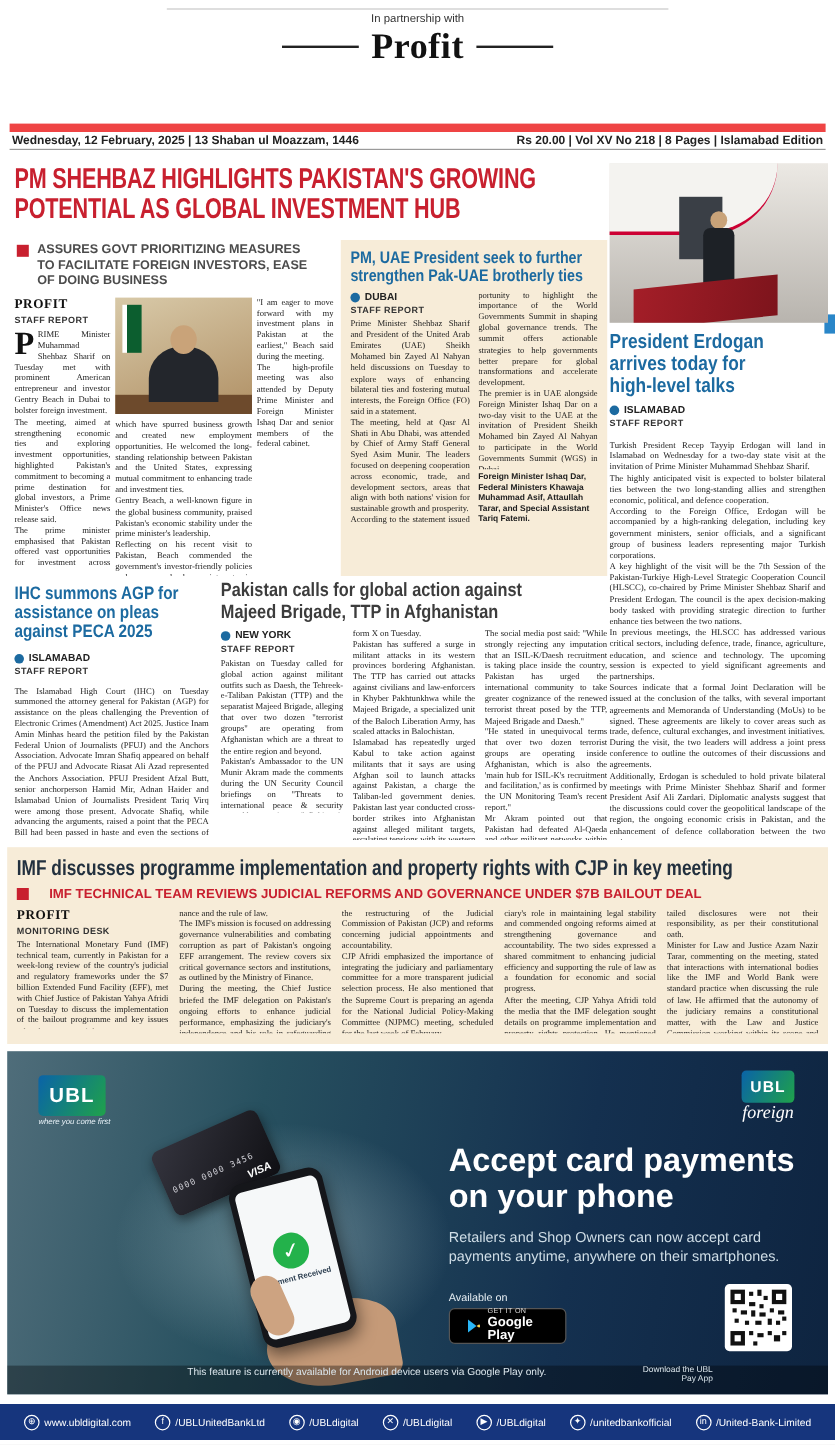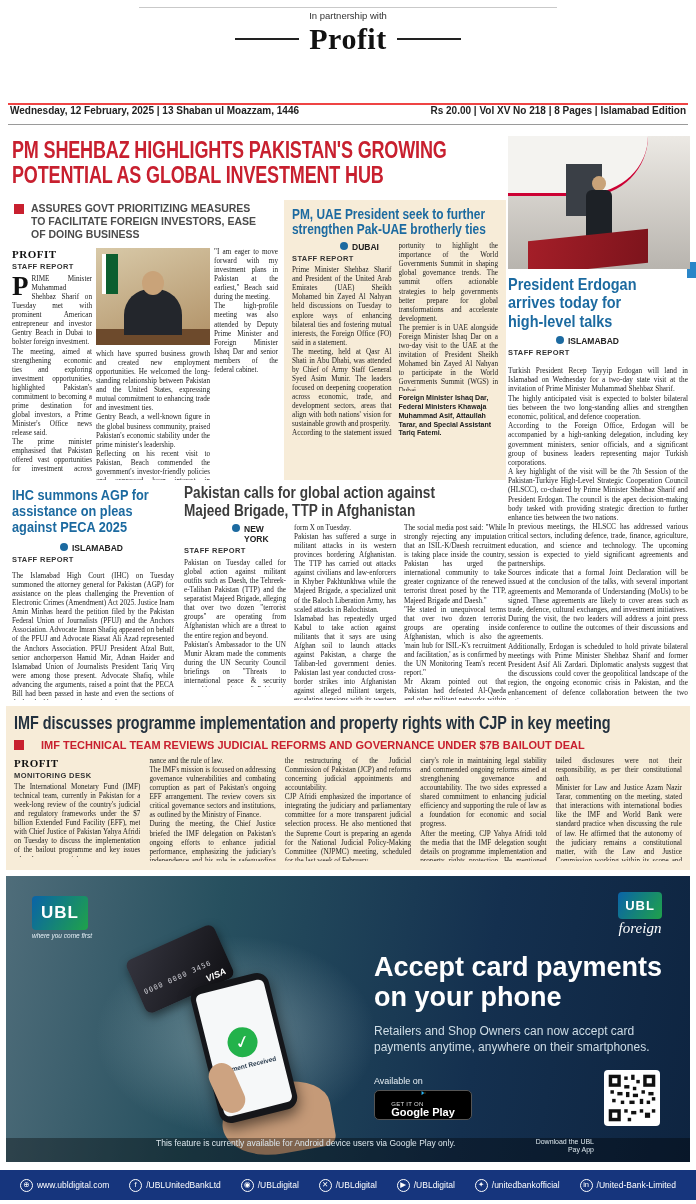--- a/index.html
+++ b/index.html
@@ -11,35 +11,35 @@
   .mast-title { font-family:"Liberation Serif", serif; font-weight:bold; font-size:46px; letter-spacing:1px; line-height:1.05; }
   .mast-pakistan { color:#111; }
   .mast-today { color:#2a86c8; background:#cfe9f7; border-left:3px solid #2a86c8; padding:0 18px 0 12px; margin-left:4px; }
   .mast-rule { width:60%; margin:3px auto 2px; border-top:1px solid #c9c9c9; }
   .partnership { font-family:"Liberation Sans", sans-serif; font-size:9.5px; color:#333; }
   .profit-row { display:flex; align-items:center; justify-content:center; gap:10px; margin-top:1px; }
   .pline { width:64px; border-top:2px solid #222; }
   .profit-logo { font-family:"Liberation Serif", serif; font-weight:bold; font-size:30px; color:#111; letter-spacing:0.5px; }
 
   
-  .datebar { position:absolute; top:103px; left:8px; right:8px; height:22px; border-top:2px solid #ef4444; border-bottom:1px solid #9a9a9a; display:flex; justify-content:space-between; font-family:"Liberation Sans", sans-serif; font-size:10px; font-weight:bold; color:#222; padding:0 2px; }
+  .datebar { position:absolute; top:103px; left:8px; right:8px; height:22px; border-top:7px solid #ef4444; border-bottom:1px solid #9a9a9a; display:flex; justify-content:space-between; align-items:center; font-family:"Liberation Sans", sans-serif; font-size:10px; font-weight:bold; color:#222; padding:0 2px; }
   .edge-marker { position:absolute; right:0; top:262px; width:9px; height:16px; background:#2a86c8; }
 
   
   .lead-headline { position:absolute; left:12px; top:137px; width:656px; transform:scaleX(0.75); transform-origin:left top; font-family:"Liberation Sans", sans-serif; font-weight:bold; font-size:24px; line-height:1.05; color:#c8202f; white-space:pre-line; letter-spacing:-0.2px; }
   .headline-blue { font-family:"Liberation Sans", sans-serif; font-weight:bold; color:#1c6aa0; transform:scaleX(0.85); transform-origin:left top; white-space:pre-line; line-height:1.08; }
   .headline-dark { font-family:"Liberation Sans", sans-serif; font-weight:bold; color:#3c3c3c; transform:scaleX(0.85); transform-origin:left top; white-space:pre-line; line-height:1.1; }
 
   .lead-subhead { position:absolute; left:14px; top:202px; width:252px; display:flex; gap:7px; font-family:"Liberation Sans", sans-serif; font-size:10.5px; font-weight:bold; color:#4c4c4c; line-height:1.22; }
   .red-square { width:10px; height:10px; background:#c8202f; flex:none; margin-top:2px; }
 
   
   .tag-profit { font-family:"Liberation Serif", serif; font-weight:bold; font-size:11px; letter-spacing:0.5px; color:#111; }
   .byline { font-family:"Liberation Sans", sans-serif; font-weight:bold; font-size:7.5px; letter-spacing:0.4px; color:#333; margin-top:2px; }
-  .dateline { font-family:"Liberation Sans", sans-serif; font-weight:bold; font-size:8.5px; color:#222; display:flex; align-items:flex-start; gap:4px;margin-left:48px; }
+  .dateline { font-family:"Liberation Sans", sans-serif; font-weight:bold; font-size:8.5px; color:#222; display:flex; align-items:flex-end; gap:4px; }
   .globe-dot { width:8px; height:8px; border-radius:50%; background:#1c6aa0; display:inline-block; flex:none; }
   .bodytext { font-family:"Liberation Serif", serif; font-size:7.2px; line-height:1.26; color:#1c1c1c; text-align:justify; white-space:pre-line; overflow:hidden; }
   .dropcap { float:left; font-size:27px; line-height:23px; font-weight:bold; padding-right:3px; color:#111; }
 
   
   .lead-col1 { position:absolute; left:12px; top:248px; width:80px; height:232px; }
   .lead-col1 .bodytext { height:196px; margin-top:4px; }
   .pm-photo { position:absolute; left:96px; top:248px; width:114px; height:97px; background:linear-gradient(160deg,#d8c9a8,#b09065); overflow:hidden; }
   .ph-desk { position:absolute; bottom:0; left:0; right:0; height:16px; background:#6d4a2c; }
   .ph-suit { position:absolute; bottom:10px; left:28px; width:58px; height:46px; background:#23262c; border-radius:26px 26px 0 0; }
@@ -107,21 +107,21 @@
   .card-brand { position:absolute; right:7px; bottom:4px; font-family:"Liberation Sans", sans-serif; font-weight:bold; font-style:italic; font-size:9px; color:#fff; }
   .ad-phone { position:absolute; left:78px; top:44px; width:80px; height:140px; background:#15161a; border-radius:12px; transform:rotate(-14deg); box-shadow:0 6px 14px rgba(0,0,0,0.55); padding:7px 5px; }
   .phone-screen { width:100%; height:100%; background:#f6f8f9; border-radius:6px; display:flex; flex-direction:column; align-items:center; justify-content:center; gap:5px; }
   .check-circle { width:30px; height:30px; border-radius:50%; background:#23b24b; color:#fff; font-size:18px; display:flex; align-items:center; justify-content:center; font-family:"Liberation Sans", sans-serif; }
   .payment-label { font-family:"Liberation Sans", sans-serif; font-size:6.5px; color:#2c3e50; font-weight:bold; text-align:center; }
   .ad-hand { position:absolute; left:96px; top:150px; width:110px; height:70px; background:#c59a78; border-radius:50% 40% 10px 50%; transform:rotate(-10deg); }
   .ad-thumb { position:absolute; left:88px; top:128px; width:26px; height:52px; background:#cda381; border-radius:14px; transform:rotate(-24deg); }
   .ad-headline { position:absolute; left:368px; top:76px; width:300px; font-family:"Liberation Sans", sans-serif; font-weight:bold; font-size:27px; line-height:1.12; color:#ffffff; white-space:pre-line; }
   .ad-subtext { position:absolute; left:368px; top:148px; width:292px; font-family:"Liberation Sans", sans-serif; font-size:12px; line-height:1.3; color:#cfdde6; }
   .ad-available { position:absolute; left:368px; top:200px; font-family:"Liberation Sans", sans-serif; font-size:9px; color:#e6eef3; }
-  .gp-badge { position:absolute; left:368px; top:214px; width:98px; height:30px; background:#000; border:1px solid #555; border-radius:5px; display:flex; align-items:center; gap:6px; padding:0 15px;flex-direction:column; }
+  .gp-badge { position:absolute; left:368px; top:214px; width:98px; height:30px; background:#000; border:1px solid #555; border-radius:5px; display:flex; align-items:center; gap:6px; padding:0 15px; }
   .gp-text { display:flex; flex-direction:column; line-height:1.05; }
   .gp-small { font-family:"Liberation Sans", sans-serif; font-size:6px; color:#ddd; letter-spacing:0.3px; }
   .gp-big { font-family:"Liberation Sans", sans-serif; font-size:11px; font-weight:bold; color:#fff; }
   .qr { position:absolute; right:30px; bottom:36px; width:56px; height:56px; background:#fff; border-radius:4px; padding:3px; }
   .ad-strip { position:absolute; left:0; right:0; bottom:0; height:24px; background:rgba(0,0,0,0.35); display:flex; align-items:flex-start; justify-content:space-between; padding:0 96px 0 150px; font-family:"Liberation Sans", sans-serif; font-size:8.5px; color:#dbe6ec; }
   .dl-app { font-size:7px; text-align:right; width:62px; line-height:1.15; }
 
   
   .footerbar { position:absolute; left:0; right:0; top:1170px; height:30px; background:#16357d; display:flex; align-items:center; justify-content:space-around; padding:0 10px; }
   .f-item { display:flex; align-items:center; gap:4px; color:#fff; font-family:"Liberation Sans", sans-serif; font-size:8.5px; }

